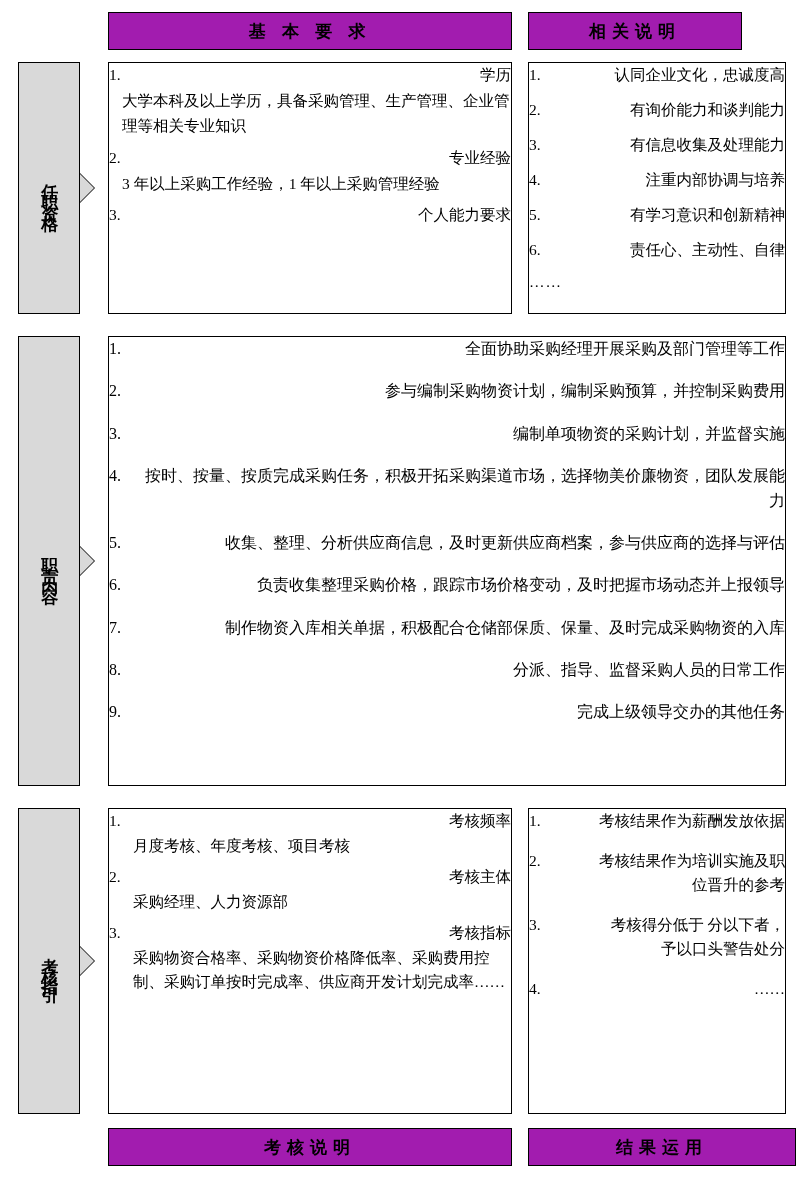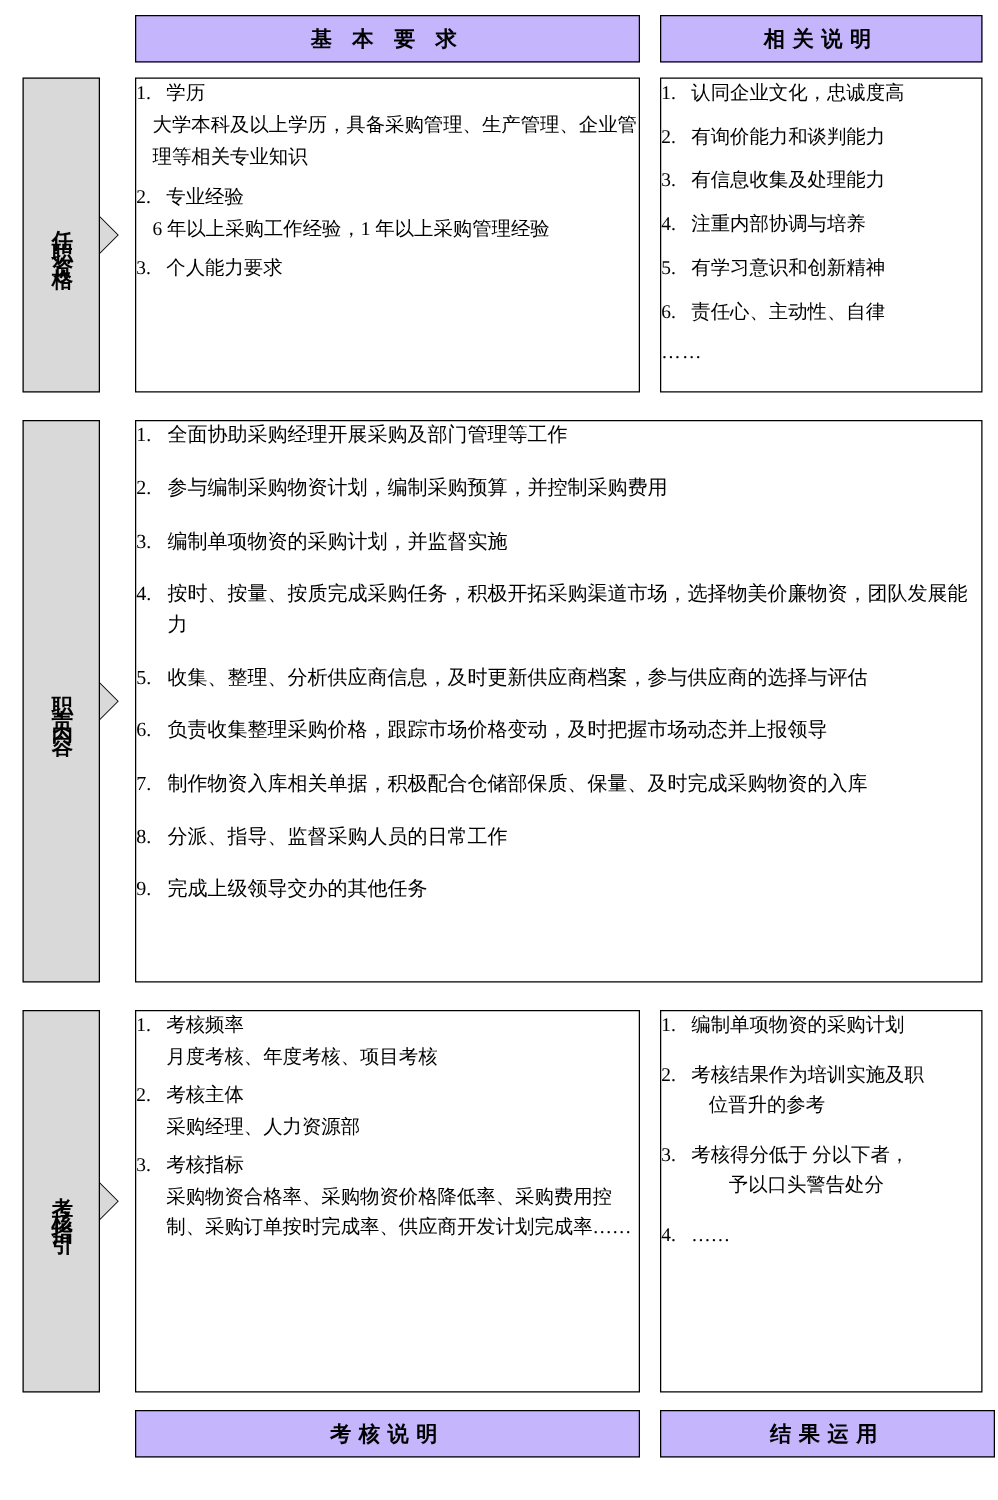--- a/index.html
+++ b/index.html
@@ -17,32 +17,32 @@
   }
   .page {
     position: relative;
     width: 798px;
     height: 1200px;
   }
 
   
   .hdr {
     position: absolute;
-    background: #c4b5fd;
+    background: #a21caf;
     border: 1px solid #000;
     display: flex;
     align-items: center;
     justify-content: center;
     font-weight: bold;
     font-size: 17px;
     letter-spacing: 6px;
     box-sizing: border-box;
   }
   .hdr-basic { left: 108px; top: 12px; width: 404px; height: 38px; }
-  .hdr-note  { left: 528px; top: 12px; width: 258px; height: 38px; }
+  .hdr-note  { left: 528px; top: 12px; width: 214px; height: 38px; }
   .hdr-kh    { left: 108px; top: 1128px; width: 404px; height: 38px; }
   .hdr-jg    { left: 528px; top: 1128px; width: 268px; height: 38px; }
 
   
   .tab {
     position: absolute;
     background: #d9d9d9;
     border: 1px solid #000;
     box-sizing: border-box;
   }
@@ -112,20 +112,21 @@
     font-size: 15.5px;
     line-height: 1.55;
   }
   li.item .num {
     flex: 0 0 auto;
     width: 24px;
     text-align: left;
   }
   li.item .txt {
     flex: 1 1 auto;
+    text-align: right;
   }
   .sub {
     font-size: 15.5px;
     line-height: 1.6;
     margin-left: 24px;
   }
 
   
   .box1 li.item { margin-bottom: 2px; }
   .box1 .sub { margin-bottom: 7px; margin-left: 13px; }
@@ -175,21 +176,21 @@
       <li class="item">
         <span class="num">1.</span>
         <span class="txt">学历</span>
       </li>
       <div class="sub">大学本科及以上学历，具备采购管理、生产管理、企业管理等相关专业知识</div>
 
       <li class="item">
         <span class="num">2.</span>
         <span class="txt">专业经验</span>
       </li>
-      <div class="sub">6 年以上采购工作经验，1 年以上采购管理经验</div>
+      <div class="sub">3 年以上采购工作经验，1 年以上采购管理经验</div>
 
       <li class="item">
         <span class="num">3.</span>
         <span class="txt">个人能力要求</span>
       </li>
     </ol>
   </div>
 
   <div class="box box2">
     <ol class="list pad-b">
@@ -282,21 +283,21 @@
       </li>
       <div class="sub">采购物资合格率、采购物资价格降低率、采购费用控制、采购订单按时完成率、供应商开发计划完成率……</div>
     </ol>
   </div>
 
   <div class="box box5">
     <ol class="list pad-b">
       <li class="item">
         <span class="num">1.</span>
         <span class="txt">
-          <span class="cont">编制单项物资的采购计划</span>
+          <span class="cont">考核结果作为薪酬发放依据</span>
         </span>
       </li>
       <li class="item">
         <span class="num">2.</span>
         <span class="txt">
           <span class="cont">考核结果作为培训实施及职</span>
           <span class="cont" style="margin-left:14px;">位晋升的参考</span>
         </span>
       </li>
       <li class="item">

